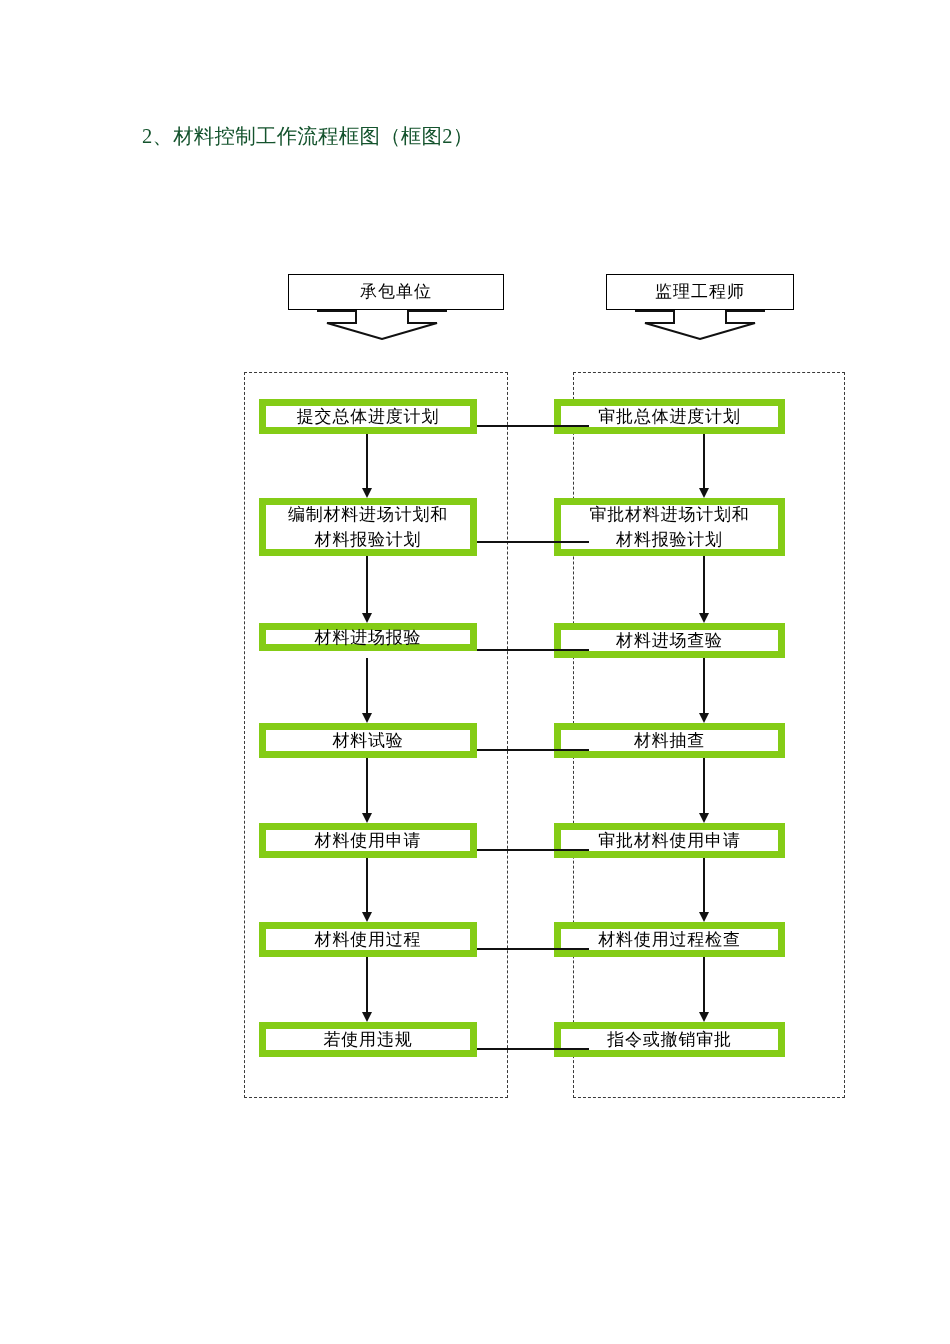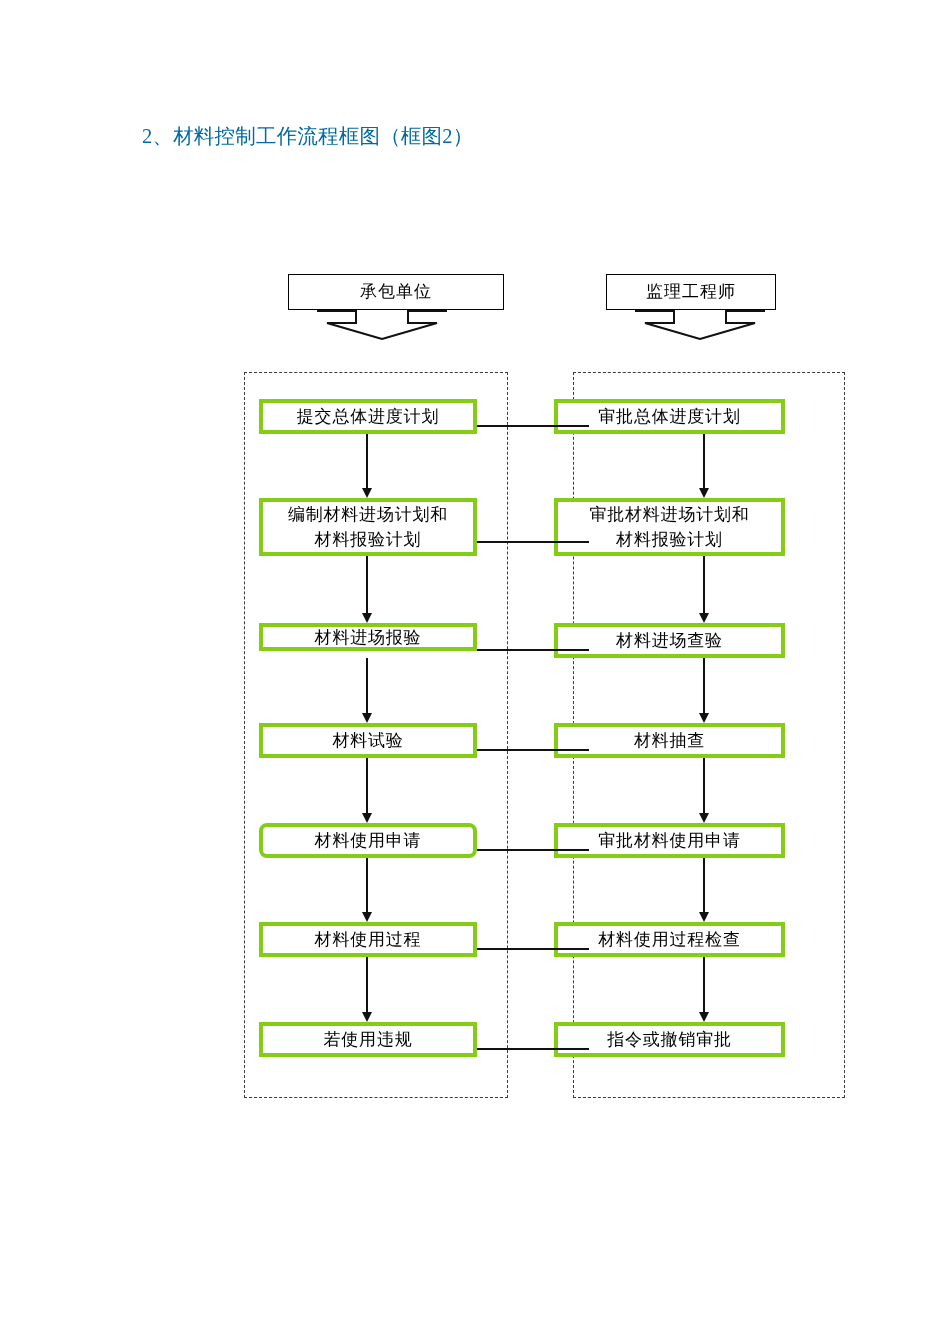--- a/index.html
+++ b/index.html
@@ -21,21 +21,21 @@
 
   
   .doc-title {
     position: absolute;
     left: 142px;
     top: 122px;
     font-size: 20.5px;
     line-height: 28px;
     letter-spacing: 0.2px;
     white-space: nowrap;
-    color: #0369a1;
+    color: #14532d;
     text-align: right;
   }
 
   
   .lane {
     position: absolute;
     border: 1px dashed #3a3a3a;
     box-sizing: border-box;
     background: transparent;
   }
@@ -48,37 +48,37 @@
     box-sizing: border-box;
     border: 1px solid #000;
     background: #fff;
     text-align: center;
     font-size: 17px;
     line-height: 34px;
     height: 36px;
     letter-spacing: 1px;
   }
   .role-left  { left: 288px; top: 274px; width: 216px; }
-  .role-right { left: 606px; top: 274px; width: 170px; }
+  .role-right { left: 606px; top: 274px; width: 188px; }
 
   
   .fat-arrow {
     position: absolute;
     width: 130px;
     height: 30px;
   }
   .fat-arrow svg { display: block; width: 130px; height: 30px; }
   .fa-left  { left: 317px; top: 310px; }
   .fa-right { left: 635px; top: 310px; }
 
   
   .pbox {
     position: absolute;
     box-sizing: border-box;
-    border: 4px solid #84cc16;
+    border: 7px solid #84cc16;
     background: #fff;
     display: flex;
     align-items: center;
     justify-content: center;
     text-align: center;
     font-size: 17px;
     letter-spacing: 0.8px;
     line-height: 25px;
   }
   .pbox .lbl { display: block; white-space: pre-line; }
@@ -149,21 +149,21 @@
   <div class="pbox col-left" style="top:498px;height:58px;">
     <span class="lbl">编制材料进场计划和
 材料报验计划</span>
   </div>
   <div class="pbox col-left" style="top:623px;height:28px;">
     <span class="lbl">材料进场报验</span>
   </div>
   <div class="pbox col-left" style="top:723px;height:35px;">
     <span class="lbl">材料试验</span>
   </div>
-  <div class="pbox col-left" style="top:823px;height:35px;border-radius:8px;">
+  <div class="pbox col-left" style="top:823px;height:35px;">
     <span class="lbl">材料使用申请</span>
   </div>
   <div class="pbox col-left" style="top:922px;height:35px;">
     <span class="lbl">材料使用过程</span>
   </div>
   <div class="pbox col-left" style="top:1022px;height:35px;">
     <span class="lbl">若使用违规</span>
   </div>
 
   <div class="pbox col-right" style="top:399px;height:35px;">

